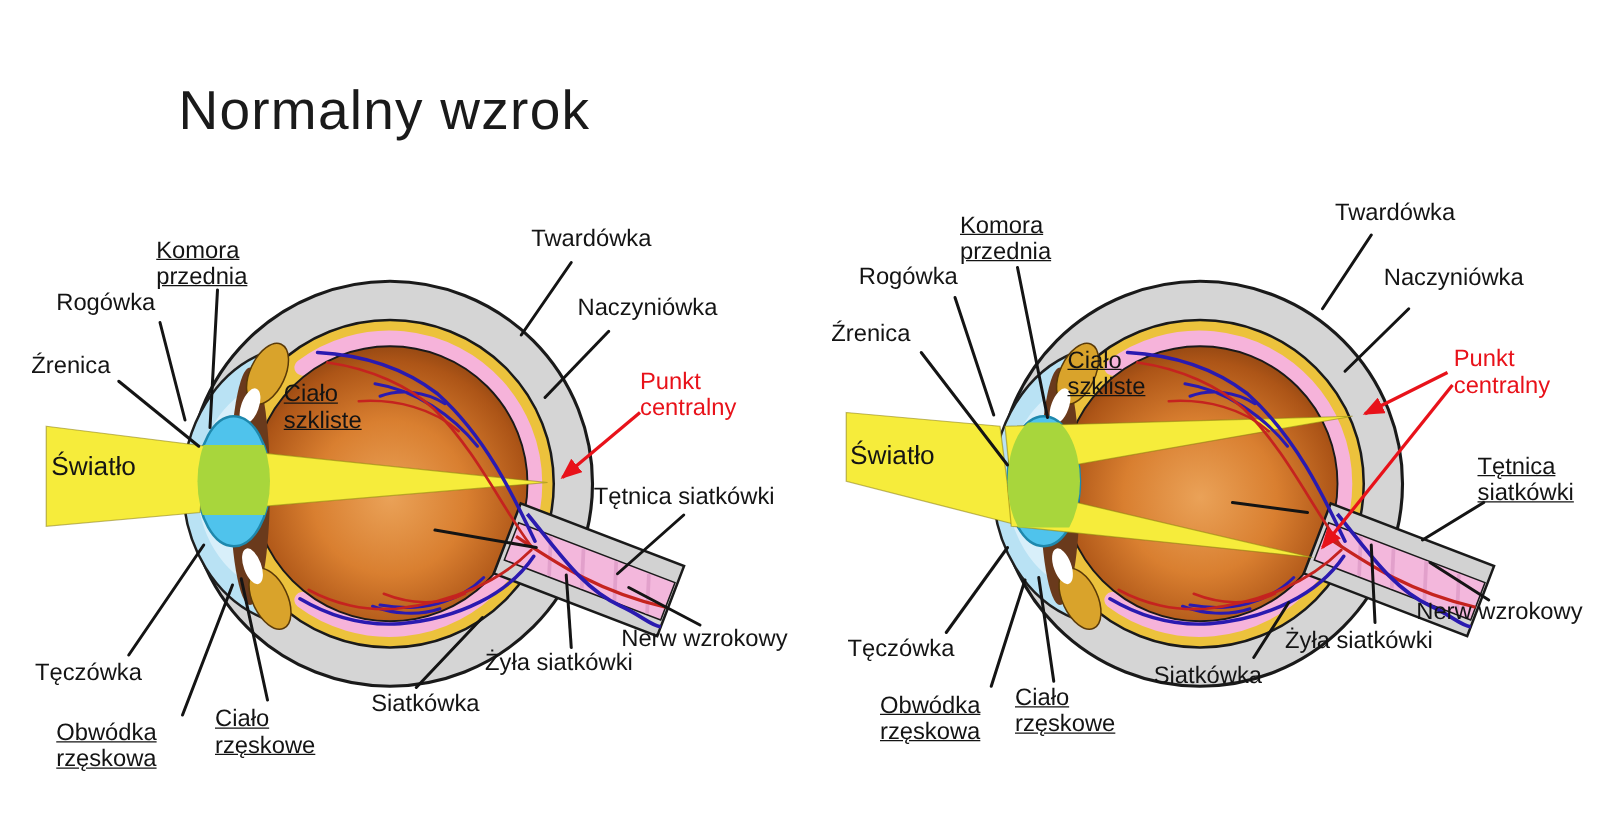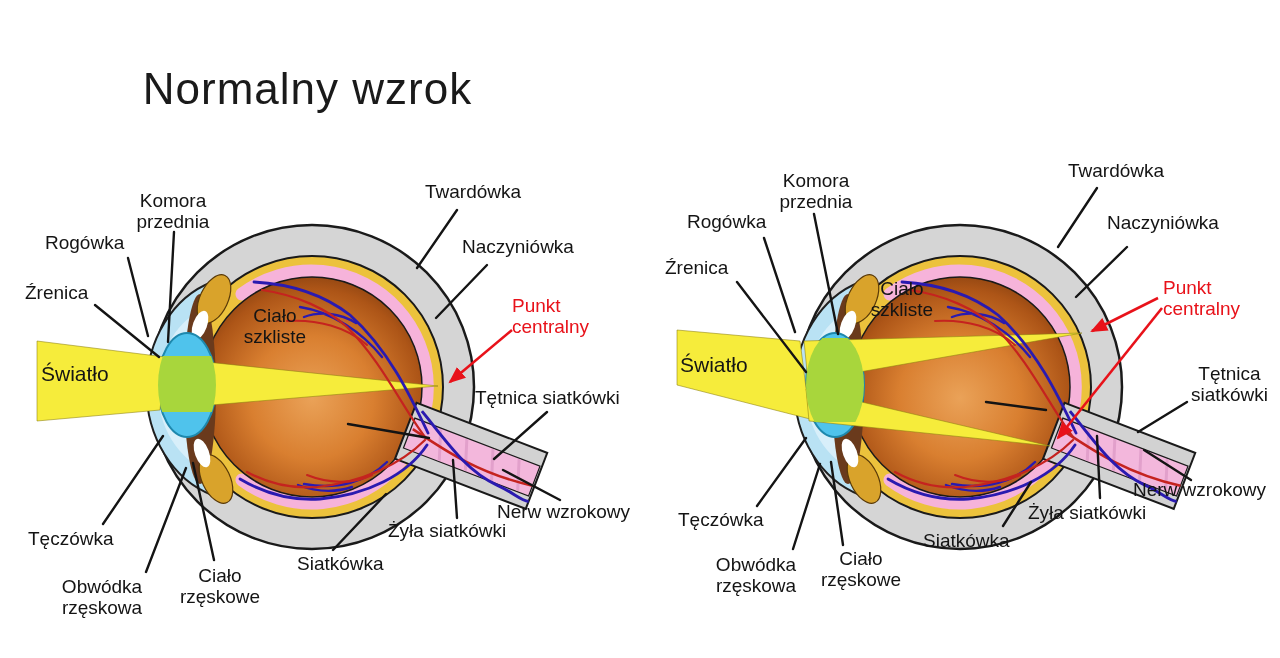--- a/index.html
+++ b/index.html
@@ -1,21 +1,21 @@
 <!DOCTYPE html>
 <html><head>
 <meta charset="utf-8">
 <style>
   html,body{margin:0;padding:0;background:#fff;}
   .canvas{position:relative;width:1280px;height:658px;background:#ffffff;overflow:hidden;
           font-family:"Liberation Sans","DejaVu Sans",sans-serif;border-radius:24px;}
   svg.art{position:absolute;left:0;top:0;}
   .title{position:absolute;font-size:44px;color:#1a1a1a;text-align:center;white-space:nowrap;letter-spacing:1px;}
   .lbl{position:absolute;font-size:19px;line-height:21px;color:#141414;white-space:nowrap;}
-  .lbl.wrap{white-space:normal;text-align:center;}
+  .lbl.wrap{white-space:normal;text-align:left;text-decoration:underline;}
   .lbl.leftalign{white-space:normal;text-align:left;}
   .lbl.red{color:#e8121a;}
 </style>
 </head>
 <body>
 
 <div class="canvas">
 
   <svg class="art" width="1280" height="658" viewBox="0 0 1280 658">
     <defs>

